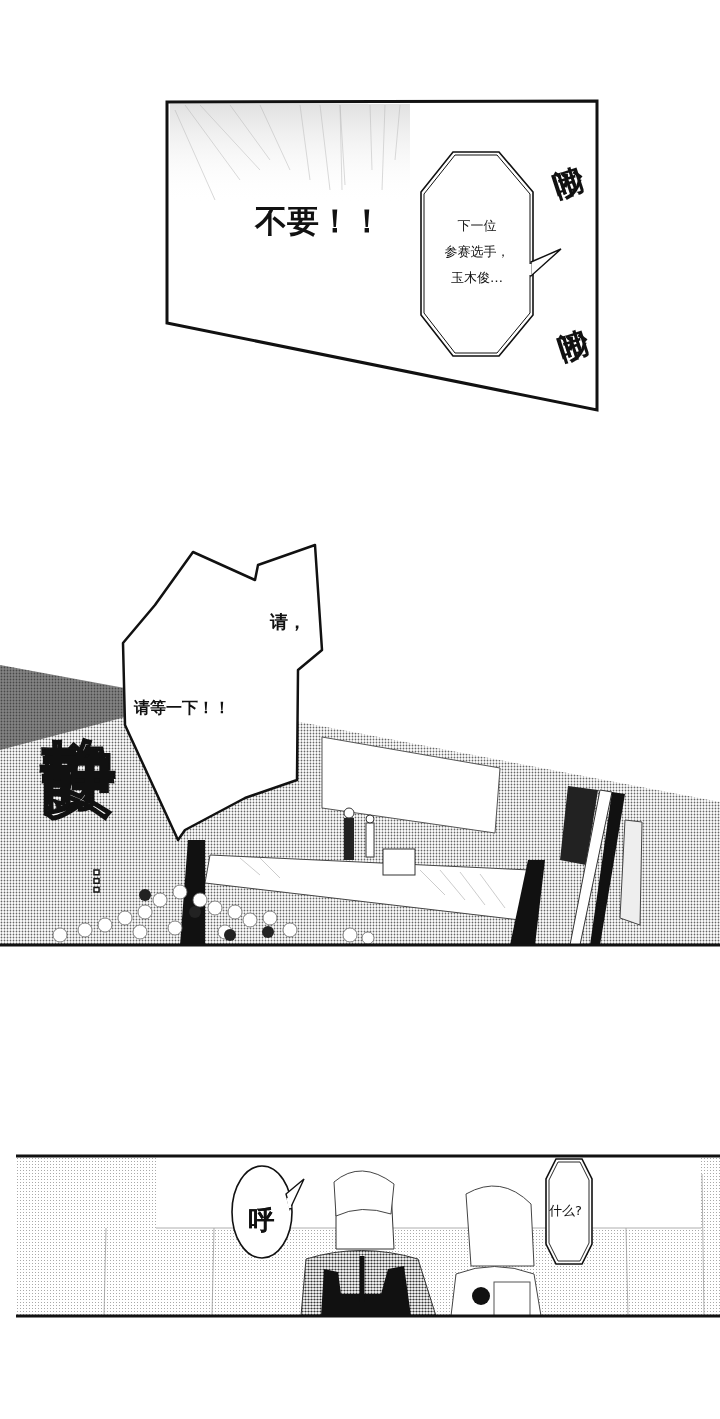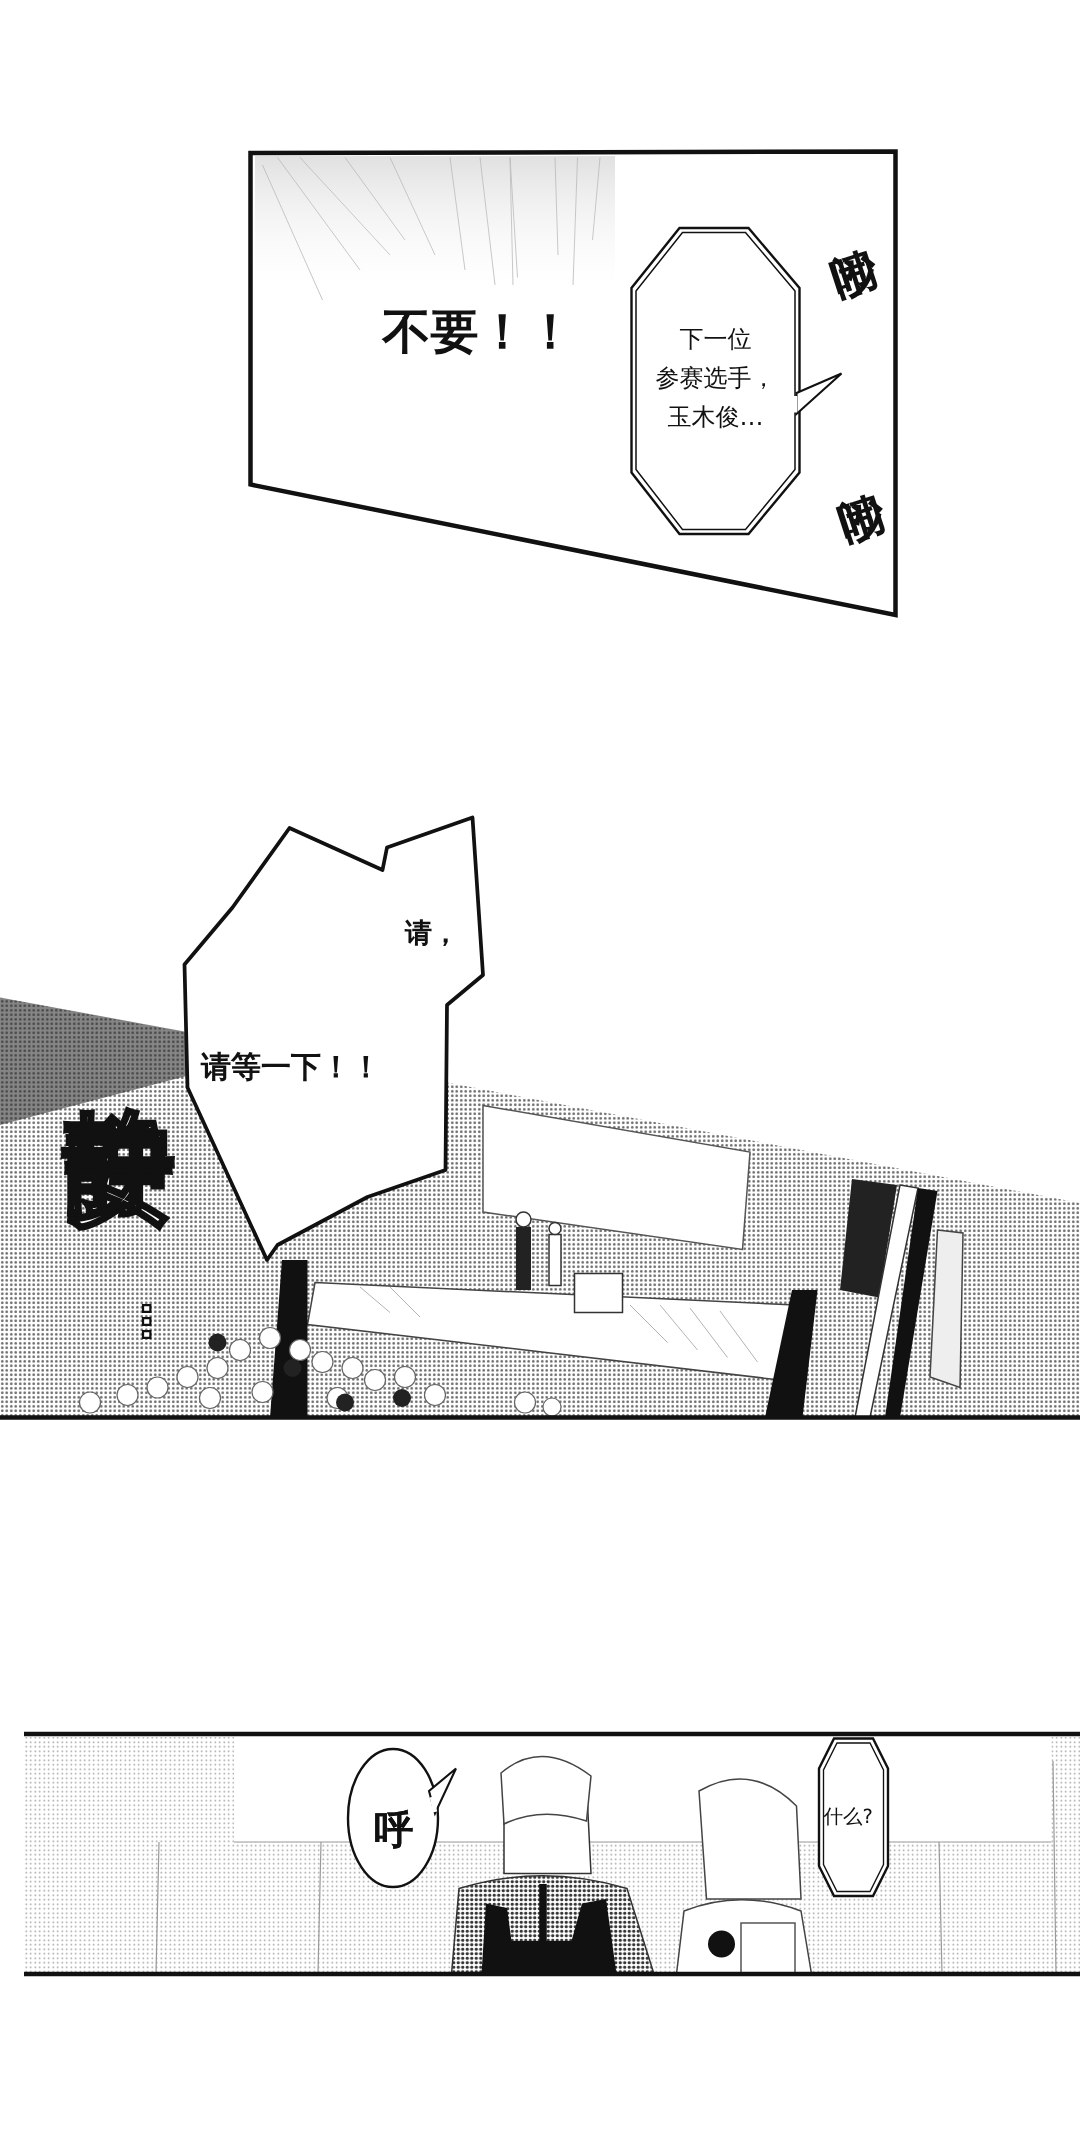--- a/index.html
+++ b/index.html
@@ -36,21 +36,21 @@
         <line x1="320" y1="105" x2="330" y2="190"></line>
     </g>
     <rect x="170" y="104" width="240" height="100" fill="url(#spd)" opacity="0.45"></rect>
 
     <polygon points="453,152 499,152 533,192 533,315 499,356 453,356 421,315 421,192" fill="#fff" stroke="#111" stroke-width="1.6"></polygon>
     <polygon points="455,155 497,155 530,194 530,313 497,353 455,353 424,313 424,194" fill="none" stroke="#111" stroke-width="1"></polygon>
     <polygon points="531,262 561,249 531,276" fill="#fff" stroke="#111" stroke-width="1.4"></polygon>
     <line x1="530" y1="264" x2="530" y2="275" stroke="#fff" stroke-width="3"></line>
   </svg>
   <div class="abs txt" style="left:255px;top:200px;font-size:32px;">不要！！</div>
-  <div class="abs" style="left:424px;top:213px;width:106px;text-align:center;font-size:16px;line-height:26px;">
+  <div class="abs" style="left:424px;top:213px;width:106px;text-align:center;font-size:13px;line-height:26px;">
     <div>下一位</div>
     <div>参赛选手，</div>
     <div>玉木俊…</div>
   </div>
   <div class="abs vert" style="left:535px;top:145px;font-size:30px;transform:rotate(-18deg);">吵闹</div>
   <div class="abs vert" style="left:540px;top:308px;font-size:30px;transform:rotate(-18deg);">吵闹</div>
 </div>
 
 <div class="abs" style="left:0;top:540px;width:720px;height:410px;">
   <svg width="720" height="410">
@@ -116,21 +116,21 @@
         <circle cx="195" cy="372" r="6"></circle>
         <circle cx="268" cy="392" r="6"></circle>
         <circle cx="230" cy="395" r="6"></circle>
       </g>
 
     <polygon points="193,12 255,40 258,25 315,5 322,110 298,130 297,240 245,258 185,290 178,300 125,185 123,103 155,65" fill="#fff" stroke="#111" stroke-width="2.5" stroke-linejoin="round"></polygon>
 
     <line x1="0" y1="405" x2="720" y2="405" stroke="#111" stroke-width="3"></line>
   </svg>
   <div class="abs txt" style="left:270px;top:70px;font-size:18px;">请，</div>
-  <div class="abs txt" style="left:134px;top:158px;font-size:20px;">请等一下！！</div>
+  <div class="abs txt" style="left:134px;top:158px;font-size:16px;">请等一下！！</div>
   <div class="abs vert" style="left:36px;top:140px;font-size:74px;line-height:88px;color:#fff;-webkit-text-stroke:2.5px #111;">安静</div>
   <div class="abs vert" style="left:88px;top:328px;font-size:26px;color:#fff;-webkit-text-stroke:1.5px #111;">…</div>
 </div>
 
 <div class="abs" style="left:0;top:1154px;width:720px;height:166px;margin-left:16px;">
   <svg width="720" height="166">
     <defs>
       <pattern id="gr" width="3" height="3" patternUnits="userSpaceOnUse">
           <circle cx="1.5" cy="1.5" r="0.55" fill="#999"></circle>
         </pattern>

